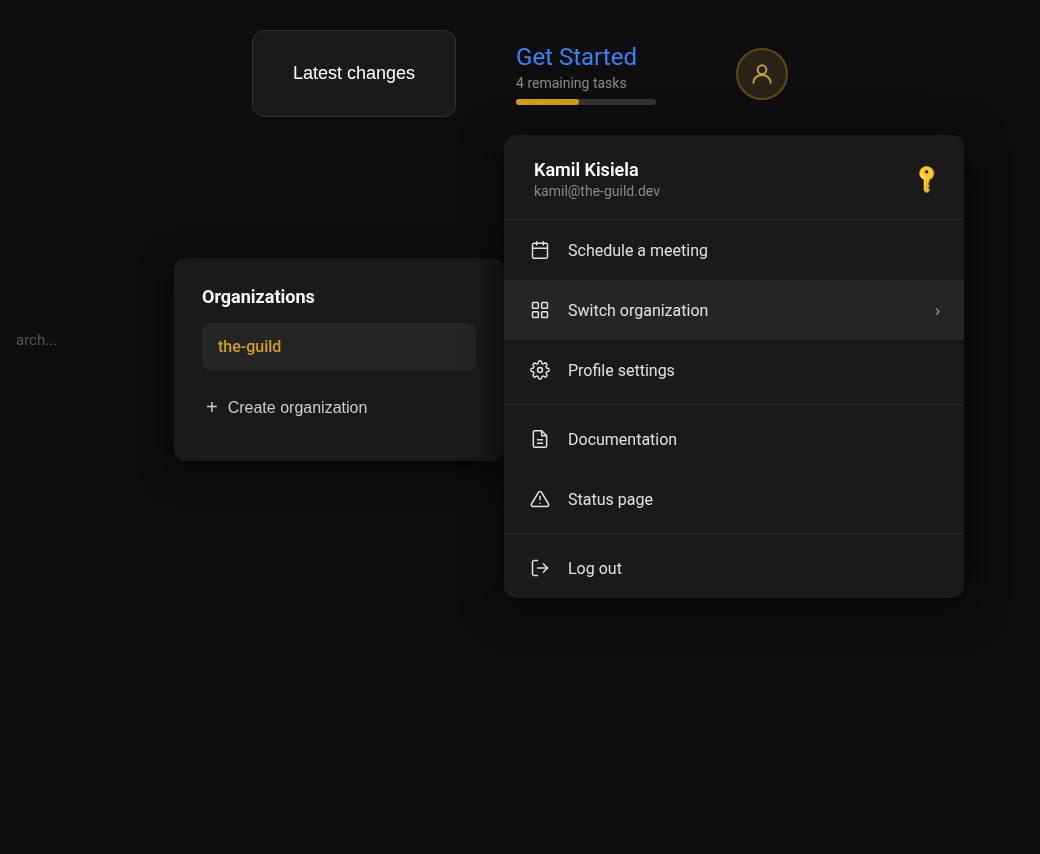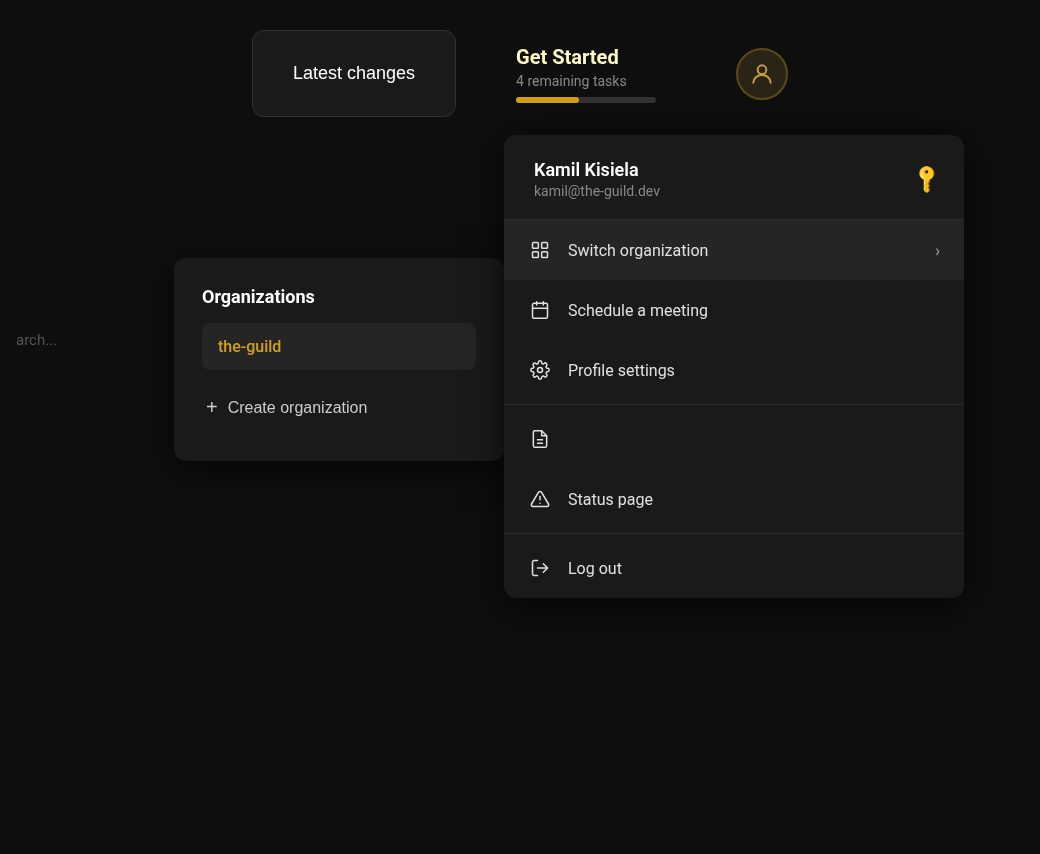--- a/index.html
+++ b/index.html
@@ -56,23 +56,23 @@
     }
 
     .get-started-section {
       display: flex;
       flex-direction: column;
       align-items: flex-start;
       gap: 4px;
     }
 
     .get-started-title {
-      color: #fef9c3;
-      font-size: 20px;
-      font-weight: 700;
+      color: #3b82f6;
+      font-size: 24px;
+      font-weight: 400;
     }
 
     .get-started-subtitle {
       color: #888;
       font-size: 14px;
     }
 
     .progress-bar-container {
       width: 140px;
       height: 6px;
@@ -295,64 +295,65 @@
 <div class="user-dropdown">
 
   <div class="user-header">
     <div class="user-info">
       <span class="user-name">Kamil Kisiela</span>
       <span class="user-email">kamil@the-guild.dev</span>
     </div>
     <span class="key-icon">🔑</span>
   </div>
 
+  <div class="dropdown-item">
+    <span class="item-icon">
+      <svg width="20" height="20" viewBox="0 0 24 24">
+        <rect x="3" y="4" width="18" height="18" rx="2"></rect>
+        <path d="M16 2v4M8 2v4M3 10h18"></path>
+      </svg>
+    </span>
+    <span class="item-label">Schedule a meeting</span>
+  </div>
+
   <div class="dropdown-item active">
     <span class="item-icon">
       <svg width="20" height="20" viewBox="0 0 24 24">
         <rect x="3" y="3" width="7" height="7" rx="1"></rect>
         <rect x="14" y="3" width="7" height="7" rx="1"></rect>
         <rect x="3" y="14" width="7" height="7" rx="1"></rect>
         <rect x="14" y="14" width="7" height="7" rx="1"></rect>
       </svg>
     </span>
     <span class="item-label">Switch organization</span>
     <span class="chevron">›</span>
   </div>
 
   <div class="dropdown-item">
     <span class="item-icon">
       <svg width="20" height="20" viewBox="0 0 24 24">
-        <rect x="3" y="4" width="18" height="18" rx="2"></rect>
-        <path d="M16 2v4M8 2v4M3 10h18"></path>
-      </svg>
-    </span>
-    <span class="item-label">Schedule a meeting</span>
-  </div>
-
-  <div class="dropdown-item">
-    <span class="item-icon">
-      <svg width="20" height="20" viewBox="0 0 24 24">
         <circle cx="12" cy="12" r="3"></circle>
         <path d="M19.4 15a1.65 1.65 0 0 0 .33 1.82l.06.06a2 2 0 0 1-2.83 2.83l-.06-.06a1.65 1.65 0 0 0-1.82-.33 1.65 1.65 0 0 0-1 1.51V21a2 2 0 0 1-4 0v-.09A1.65 1.65 0 0 0 9 19.4a1.65 1.65 0 0 0-1.82.33l-.06.06a2 2 0 0 1-2.83-2.83l.06-.06A1.65 1.65 0 0 0 4.68 15a1.65 1.65 0 0 0-1.51-1H3a2 2 0 0 1 0-4h.09A1.65 1.65 0 0 0 4.6 9a1.65 1.65 0 0 0-.33-1.82l-.06-.06a2 2 0 0 1 2.83-2.83l.06.06A1.65 1.65 0 0 0 9 4.68a1.65 1.65 0 0 0 1-1.51V3a2 2 0 0 1 4 0v.09a1.65 1.65 0 0 0 1 1.51 1.65 1.65 0 0 0 1.82-.33l.06-.06a2 2 0 0 1 2.83 2.83l-.06.06A1.65 1.65 0 0 0 19.4 9a1.65 1.65 0 0 0 1.51 1H21a2 2 0 0 1 0 4h-.09a1.65 1.65 0 0 0-1.51 1z"></path>
       </svg>
     </span>
     <span class="item-label">Profile settings</span>
   </div>
 
   <div class="divider"></div>
 
   <div class="dropdown-item">
     <span class="item-icon">
       <svg width="20" height="20" viewBox="0 0 24 24">
         <path d="M14 2H6a2 2 0 0 0-2 2v16a2 2 0 0 0 2 2h12a2 2 0 0 0 2-2V8z"></path>
         <polyline points="14 2 14 8 20 8"></polyline>
         <line x1="9" y1="13" x2="15" y2="13"></line>
         <line x1="9" y1="17" x2="15" y2="17"></line>
       </svg>
     </span>
+    <span class="item-label">Documentation</span>
   </div>
 
   <div class="dropdown-item">
     <span class="item-icon">
       <svg width="20" height="20" viewBox="0 0 24 24">
         <path d="M10.29 3.86L1.82 18a2 2 0 0 0 1.71 3h16.94a2 2 0 0 0 1.71-3L13.71 3.86a2 2 0 0 0-3.42 0z"></path>
         <line x1="12" y1="9" x2="12" y2="13"></line>
         <line x1="12" y1="17" x2="12.01" y2="17"></line>
       </svg>
     </span>

